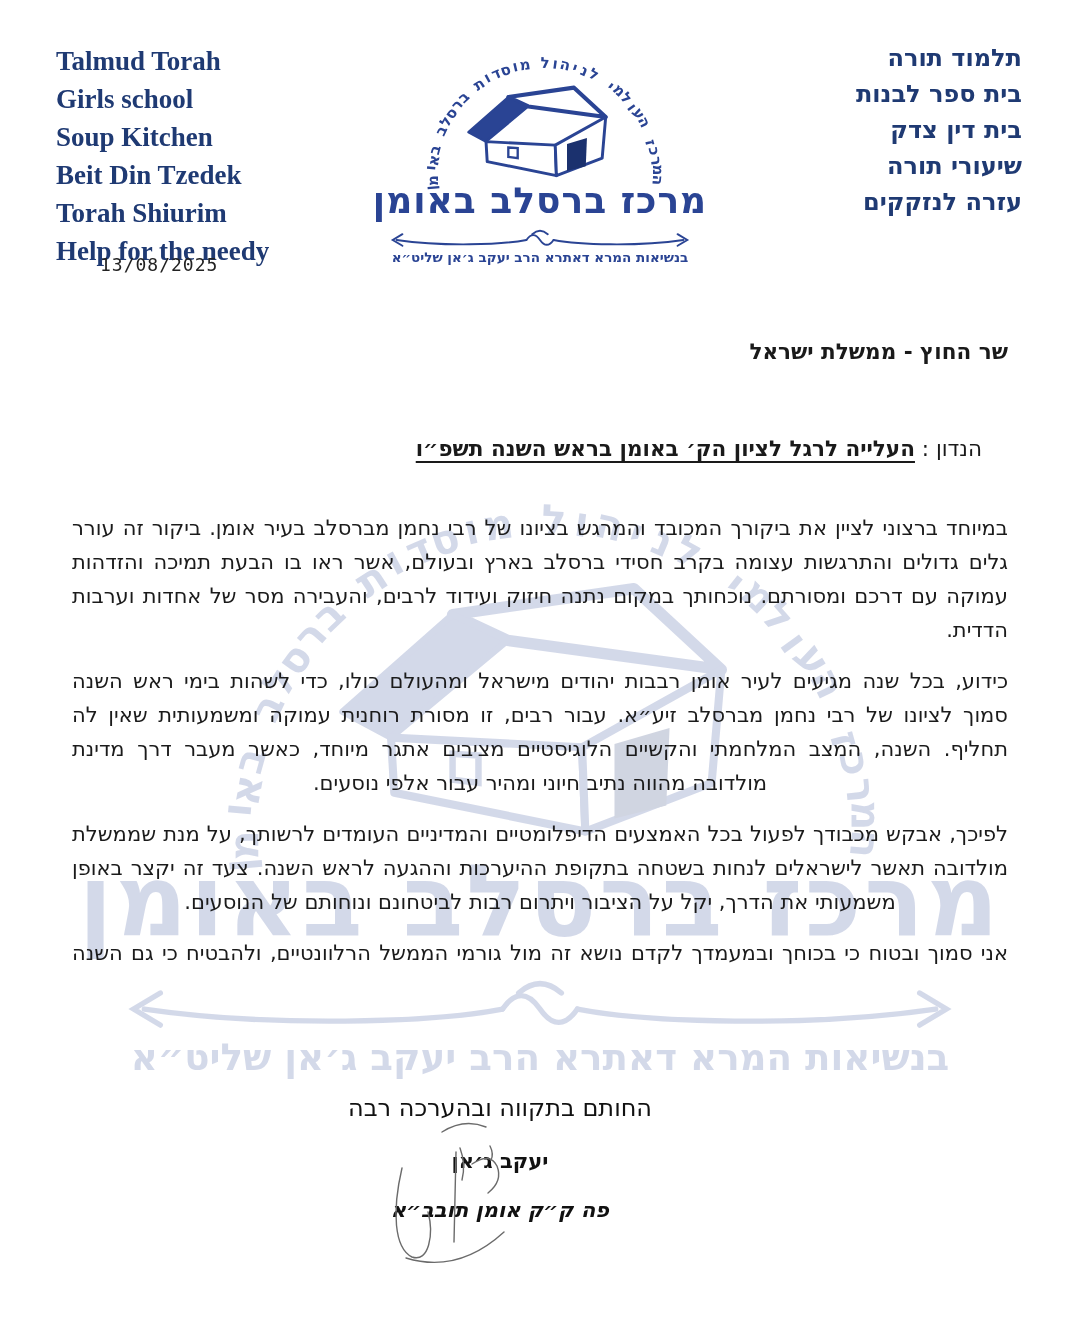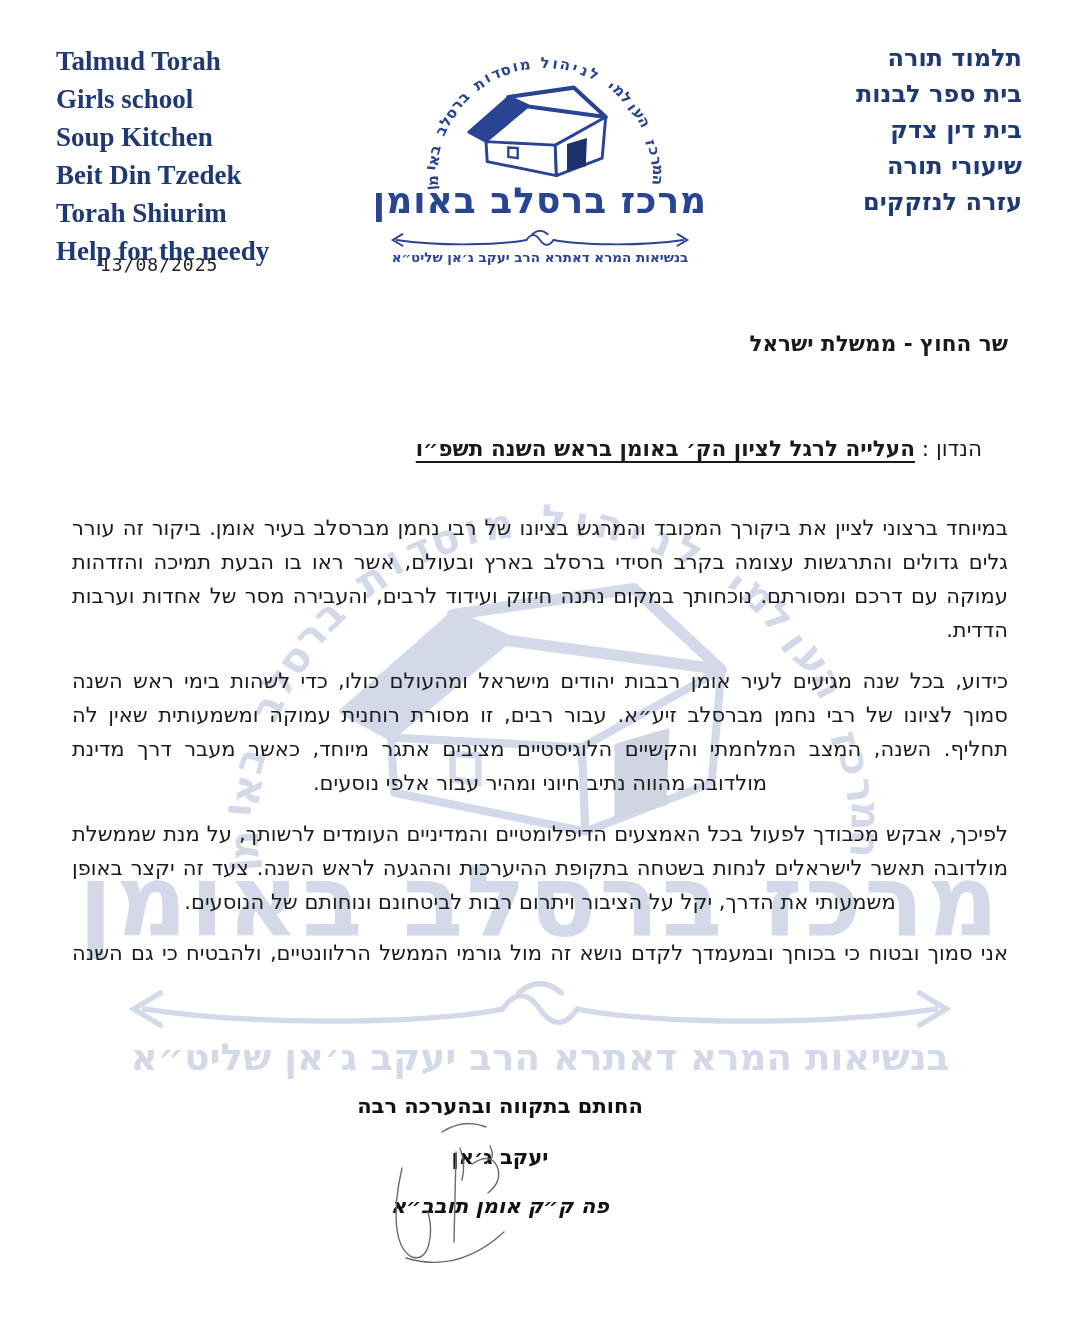--- a/index.html
+++ b/index.html
@@ -41,40 +41,40 @@
     position:absolute;left:50%;top:424px;transform:translateX(-50%) scale(2.76);
     transform-origin:top center;opacity:0.20;pointer-events:none;z-index:0;
   }
   
   .content{position:relative;z-index:1;}
   .recipient{
     position:absolute;right:72px;top:318px;direction:rtl;text-align:right;color:#1a1a1a;
   }
   .recipient .salut{font-size:21px;}
   .recipient .rname{font-size:21.5px;font-weight:bold;margin-top:13px;}
-  .recipient .rrole{font-size:21.5px;font-weight:bold;margin-top:13px;}
+  .recipient .rrole{font-size:21.5px;font-weight:bold;margin-top:21px;}
   .subject{
     position:absolute;right:72px;left:72px;top:436px;direction:rtl;text-align:right;
     padding-right:26px;font-size:21.5px;color:#1a1a1a;white-space:nowrap;
   }
   .subject .subj-text{
     font-weight:bold;text-decoration:underline;text-decoration-thickness:2px;text-underline-offset:5px;
   }
   .body-text{
     position:absolute;left:72px;right:72px;top:494px;direction:rtl;color:#1b1b1b;
   }
   .para{margin:0 0 17px 0;}
   .bline{font-size:21px;line-height:34px;}
   .jline{text-align:justify;text-align-last:justify;}
   .cline{text-align:center;text-align-last:center;}
   .rline{text-align:right;text-align-last:right;}
   .closing{
     position:absolute;left:310px;top:1094px;width:380px;text-align:center;direction:rtl;color:#111;
   }
-  .closing .c1{font-size:21px;font-weight:bold;}
+  .closing .c1{font-size:24px;font-weight:normal;}
   .closing .c2{font-size:21px;font-weight:bold;margin-top:27px;}
   .closing .c3{font-size:21px;font-weight:bold;font-style:italic;margin-top:25px;}
   .signature{position:absolute;left:372px;top:1116px;width:165px;height:155px;z-index:2;}
 </style>
 </head>
 <body>
 
 <div class="watermark" aria-hidden="true">
   <div class="logo">
     <div class="arc">

